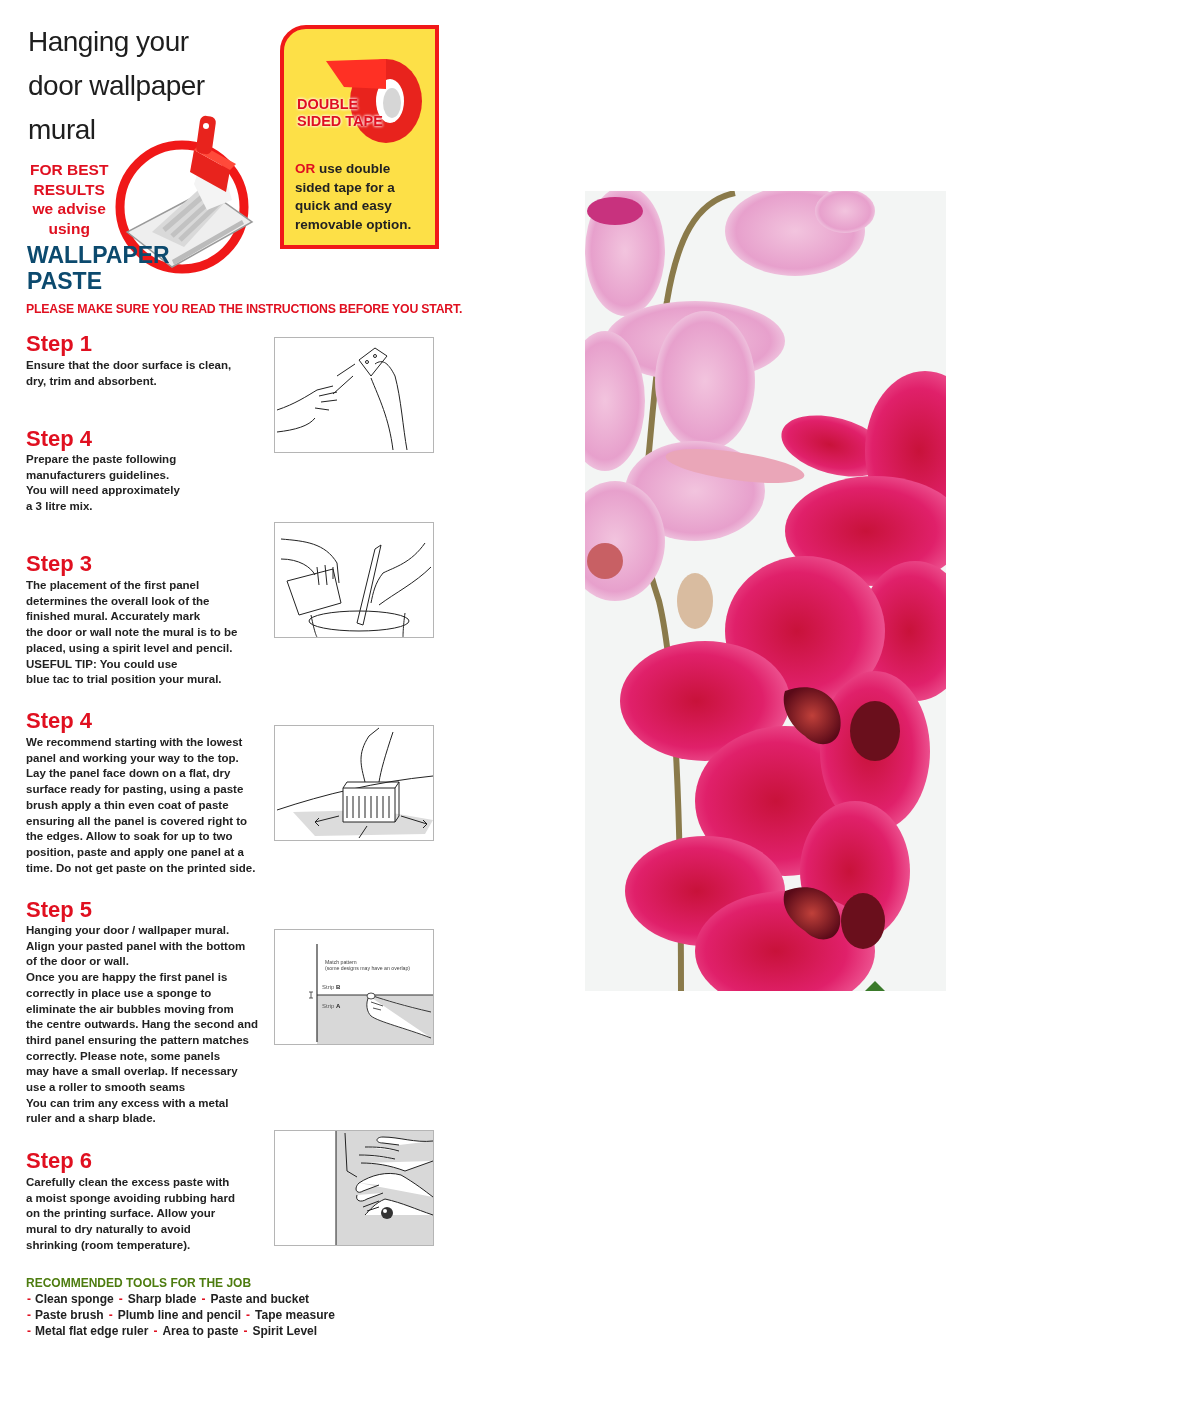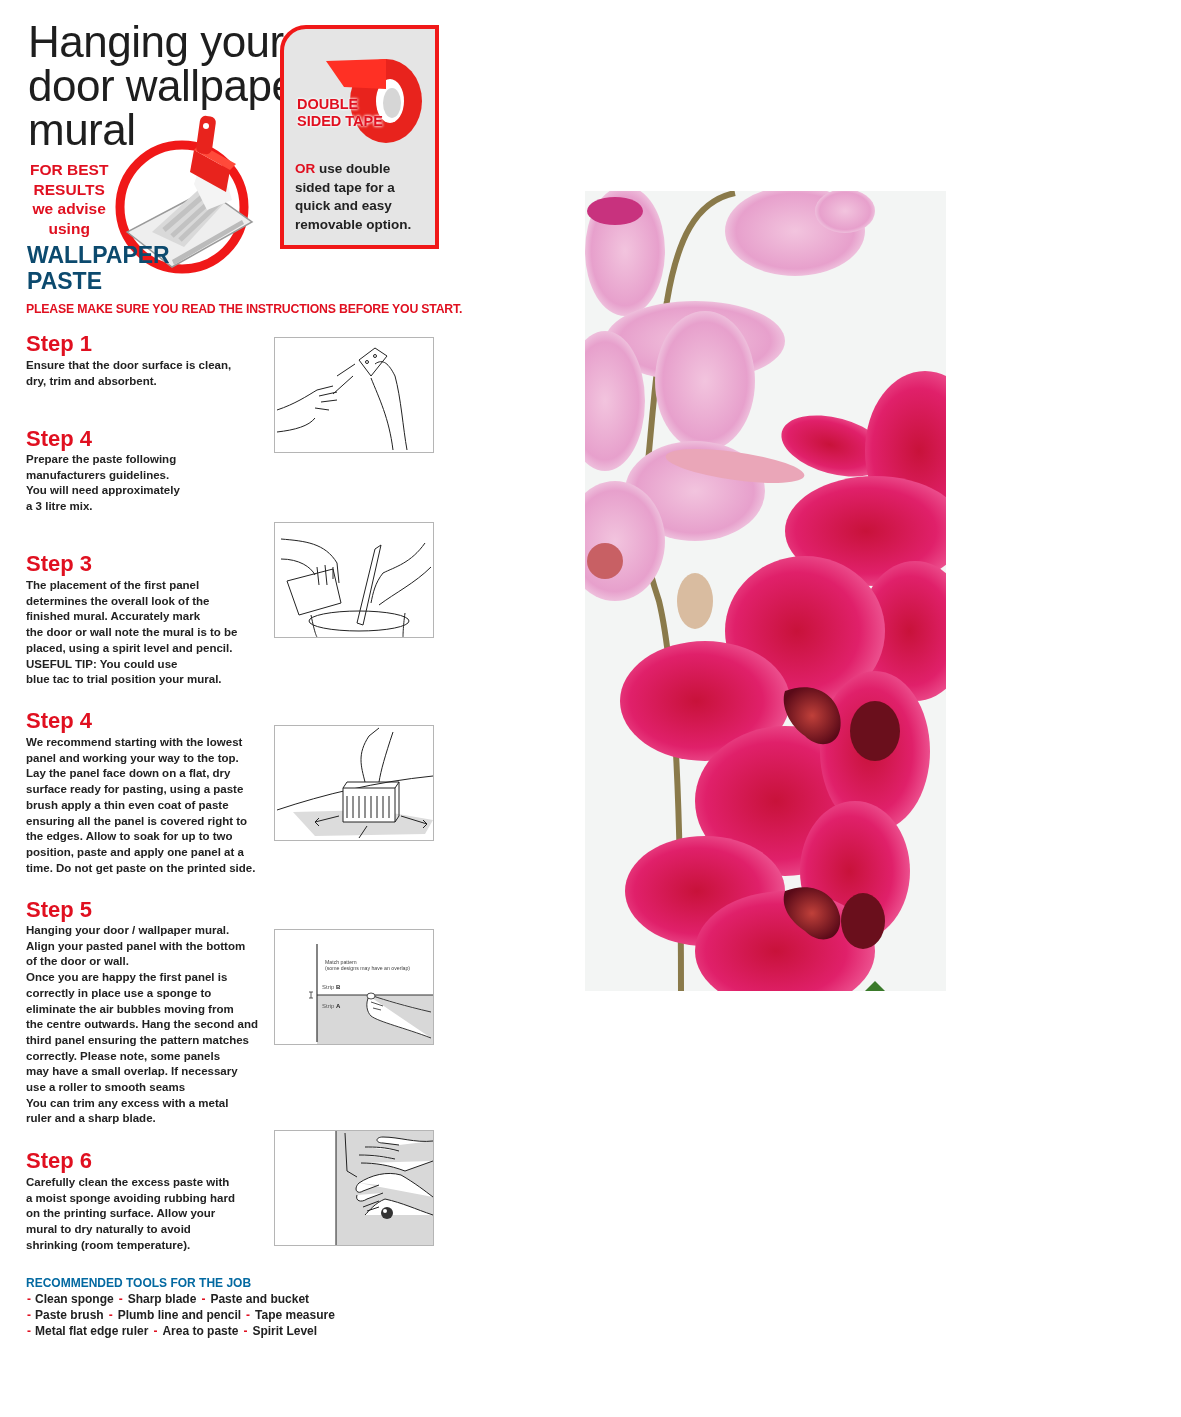--- a/index.html
+++ b/index.html
@@ -1,37 +1,37 @@
 <!DOCTYPE html>
 <html><head>
 <meta charset="utf-8">
 <style>
   html, body { margin: 0; padding: 0; background: #ffffff; }
   body { width: 1181px; height: 1417px; position: relative; overflow: hidden; font-family: "Liberation Sans", sans-serif; color: #1a1a1a; }
   .abs { position: absolute; }
-  .title { left: 28px; top: 20px; font-size: 44px; line-height: 44px; color: #1e1e1e; font-weight: normal; letter-spacing: -0.5px; }
+  .title { left: 28px; top: 20px; font-size: 28px; line-height: 44px; color: #1e1e1e; font-weight: normal; letter-spacing: -0.5px; }
   .title span { display: block; }
   .red { color: #e01020; }
   .advise { left: 30px; top: 160px; font-size: 15.5px; line-height: 19.5px; font-weight: bold; color: #e01020; text-align: center; }
   .advise span { display: block; }
   .paste-label { left: 27px; top: 242px; font-size: 23px; line-height: 26px; font-weight: bold; color: #0c4a6e; }
   .paste-label span { display: block; }
   .brush-icon { left: 112px; top: 112px; width: 150px; height: 168px; }
-  .tape-box { left: 280px; top: 25px; width: 151px; height: 216px; border: 4px solid #f01818; border-radius: 26px 0 0 0; background: #e5e5e5; }
+  .tape-box { left: 280px; top: 25px; width: 151px; height: 216px; border: 4px solid #f01818; border-radius: 26px 0 0 0; background: #fde047; }
   .tape-icon { left: 32px; top: 20px; width: 112px; height: 100px; }
   .tape-title { left: 13px; top: 67px; font-size: 14.5px; line-height: 17px; font-weight: bold; color: #e01020; text-shadow: 0 0 3px #fff, 0 0 3px #fff; }
   .tape-title span { display: block; }
   .tape-text { left: 11px; top: 131px; font-size: 13.5px; line-height: 18.5px; font-weight: bold; color: #222; width: 140px; }
   .warning { left: 26px; top: 302px; font-size: 12.3px; font-weight: bold; color: #e01020; letter-spacing: -0.2px; white-space: nowrap; }
   .step-title { font-size: 22px; font-weight: bold; color: #e01020; line-height: 26px; }
   .step-body { font-size: 11.5px; font-weight: bold; color: #222; line-height: 15.7px; }
   .step-body span { display: block; white-space: nowrap; }
   .illus { border: 1px solid #b5b5b5; background: #fff; width: 158px; height: 114px; }
   .illus svg { width: 100%; height: 100%; display: block; }
-  .tools-title { left: 26px; top: 1276px; font-size: 12px; font-weight: bold; color: #0369a1; }
+  .tools-title { left: 26px; top: 1276px; font-size: 12px; font-weight: bold; color: #4d7c0f; }
   .tools-line { font-size: 12px; font-weight: bold; color: #222; white-space: nowrap; }
   .tools-line .dash { color: #e01020; margin: 0 4px 0 0; }
   .tools-line .sep { color: #e01020; margin: 0 5px; }
   .orchid { left: 585px; top: 191px; width: 361px; height: 800px; overflow: hidden; background: #f3f5f4; }
   .orchid svg { width: 100%; height: 100%; display: block; }
 </style>
 </head>
 <body>
 
 <div class="abs title">

